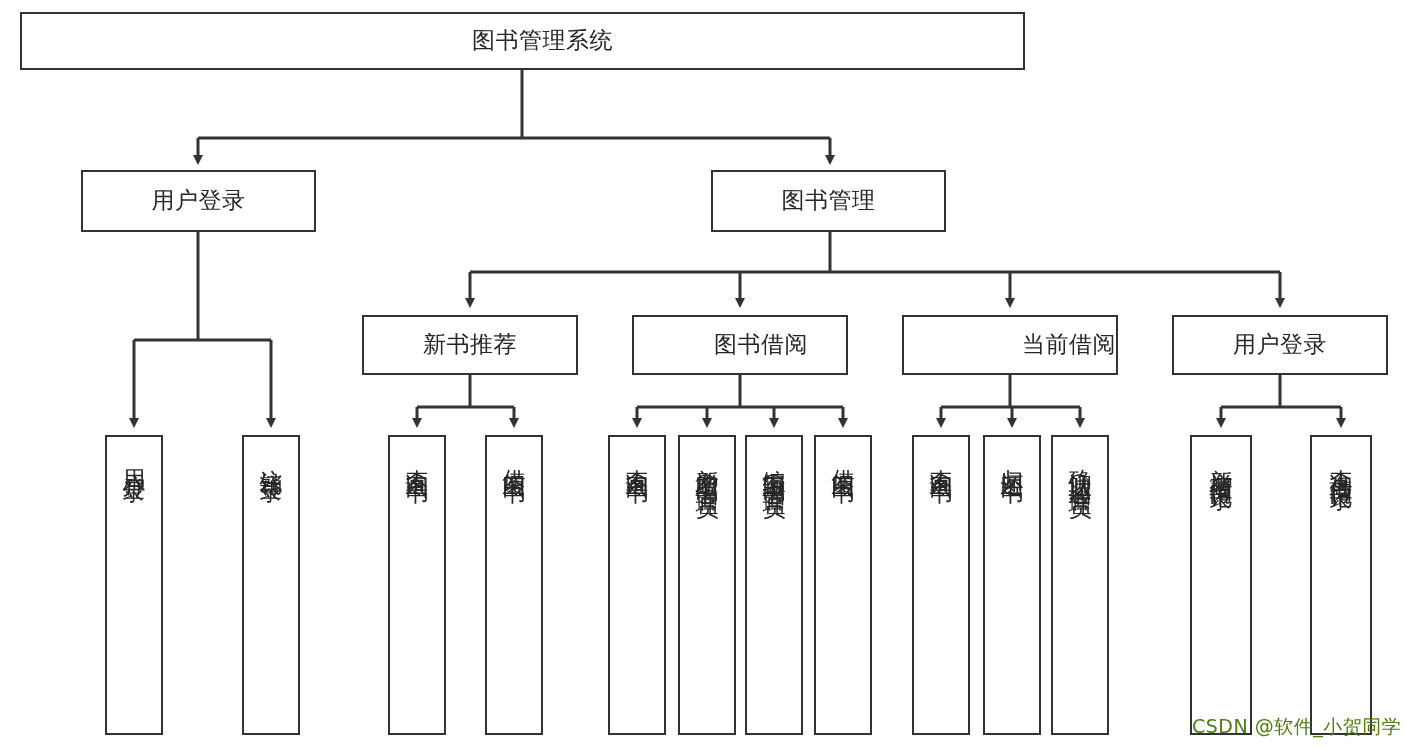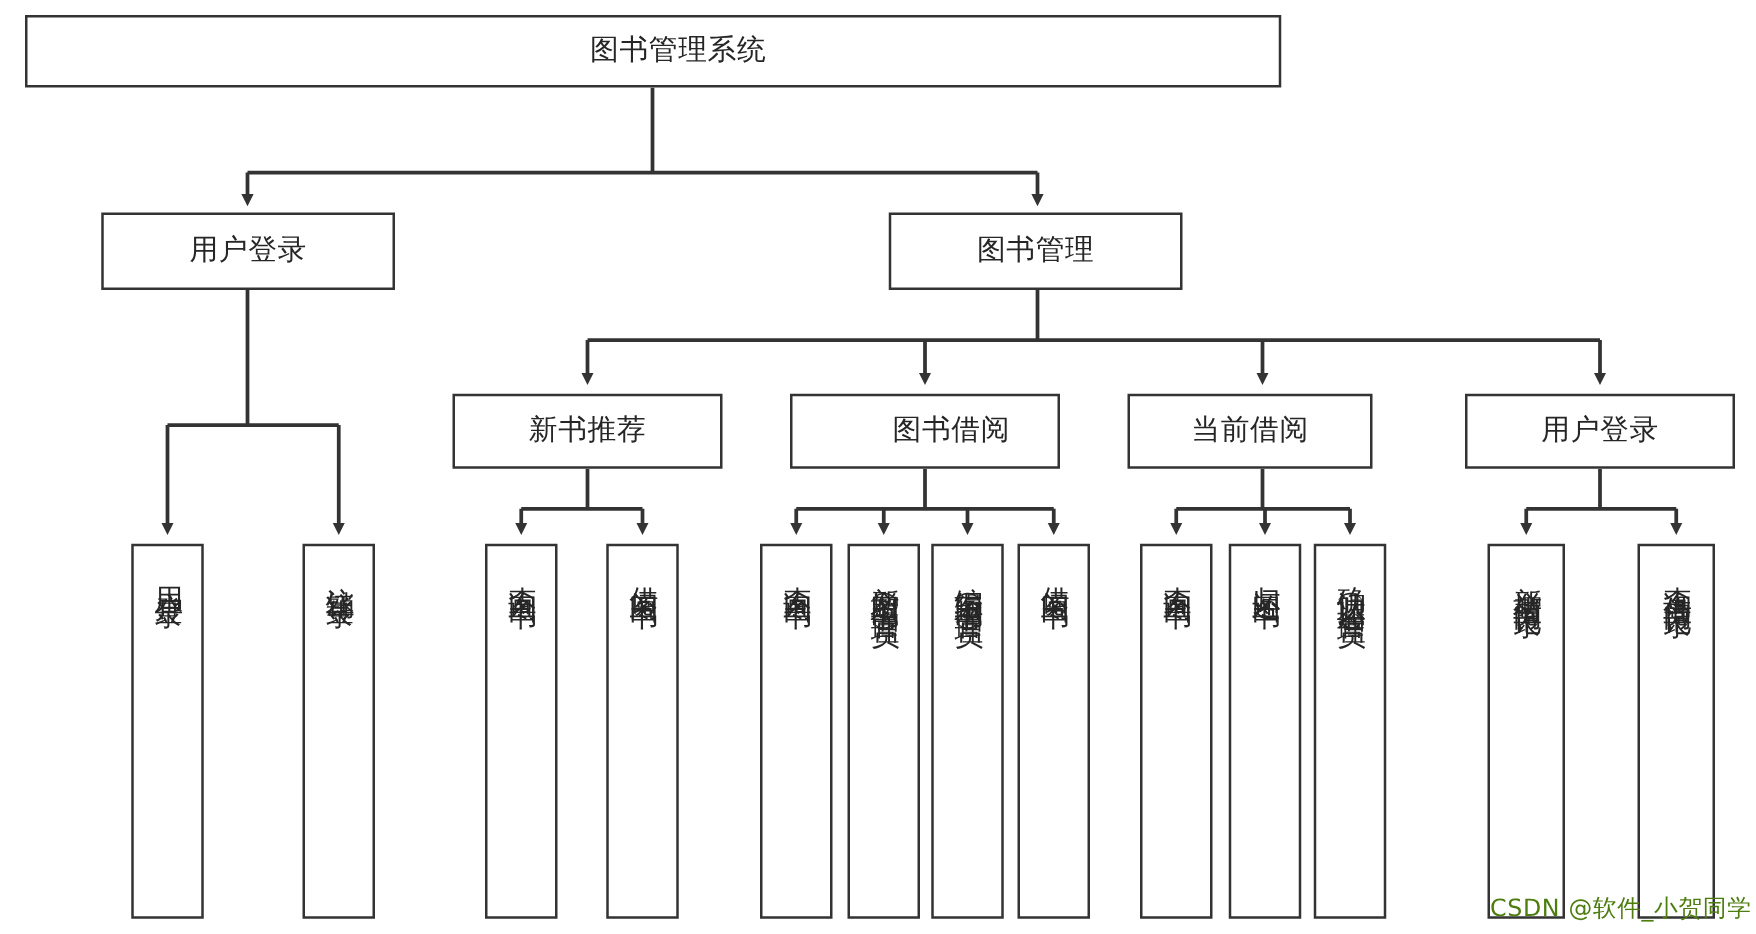--- a/index.html
+++ b/index.html
@@ -141,21 +141,21 @@
   <div class="node h" style="left:711px; top:170px; width:235px; height:62px;">
     <span class="label">图书管理</span>
   </div>
 
   <div class="node h" style="left:362px; top:315px; width:216px; height:60px;">
     <span class="label">新书推荐</span>
   </div>
   <div class="node h" style="left:632px; top:315px; width:216px; height:60px;padding-left:42px;">
     <span class="label">图书借阅</span>
   </div>
-  <div class="node h" style="left:902px; top:315px; width:196px; height:60px;">
+  <div class="node h" style="left:902px; top:315px; width:216px; height:60px;justify-content:flex-end;">
     <span class="label">当前借阅</span>
   </div>
   <div class="node h" style="left:1172px; top:315px; width:216px; height:60px;">
     <span class="label">用户登录</span>
   </div>
 
   <div class="node v" style="left:105px; top:435px; width:58px; height:300px;">
     <span class="label">用户登录</span>
   </div>
   <div class="node v" style="left:242px; top:435px; width:58px; height:300px;">

